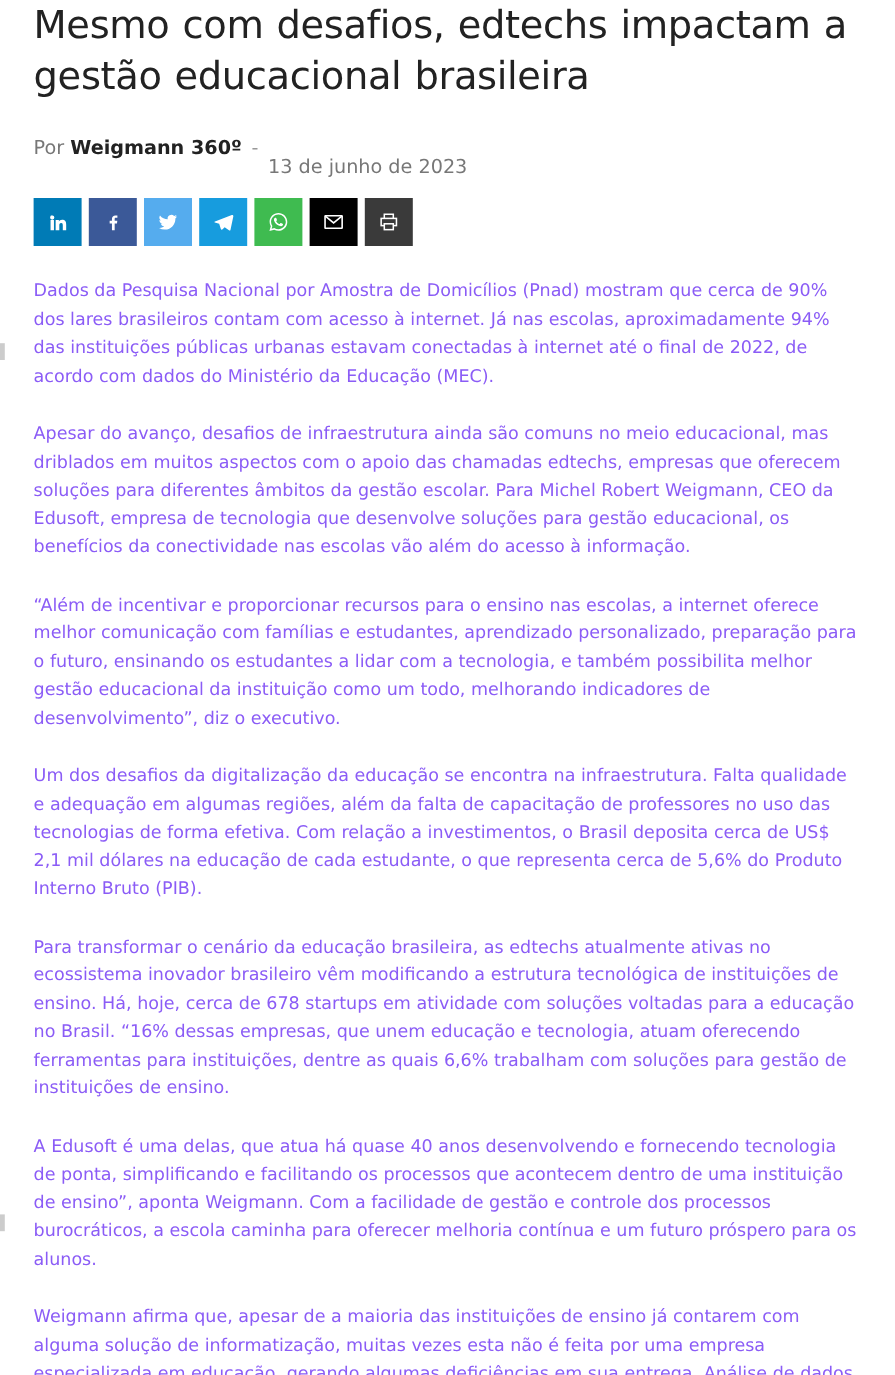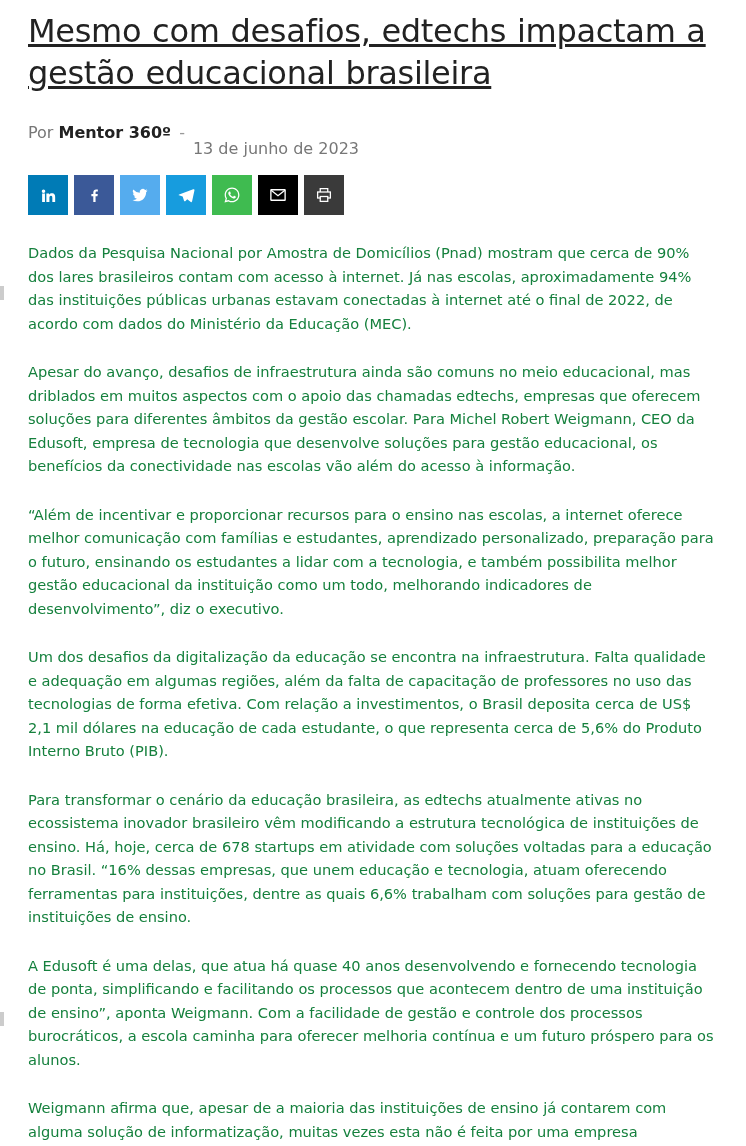--- a/index.html
+++ b/index.html
@@ -20,23 +20,22 @@
     padding: 0 28px;
   }
   .headline {
     font-family: "DejaVu Sans", "Liberation Sans", sans-serif;
     font-size: 32px;
     line-height: 42px;
     font-weight: 400;
     color: #222222;
     letter-spacing: -0.3px;
     margin: 0;
-    padding-top: 10px;
+    padding-top: 0;
     word-spacing: 1px;
-    text-decoration: underline;
   }
   .byline {
     margin-top: 16px;
     font-size: 16px;
     color: #777777;
     display: flex;
     align-items: center;
     gap: 5px;
     line-height: 14px;
   }
@@ -72,42 +71,42 @@
   .b-email     { background: #000000; }
   .b-print     { background: #3a3a3a; }
 
   .body-copy {
     margin-top: 26px;
   }
   .body-copy p {
     font-family: "DejaVu Sans", "Liberation Sans", sans-serif;
     font-size: 14.6px;
     line-height: 23.5px;
-    color: #15803d;
+    color: #8b5cf6;
     margin: 0 0 25px 0;
     text-align: left;
   }
   .edge-tick {
     position: absolute;
     left: 0;
     width: 4px;
     height: 14px;
     background: #cccccc;
   }
 </style>
 </head>
 <body>
 
 <div class="article">
 
   <h1 class="headline">Mesmo com desafios, edtechs impactam a gestão educacional brasileira</h1>
 
   <div class="byline">
     <span>Por</span>
-    <a class="author" href="#">Mentor 360º</a>
+    <a class="author" href="#">Weigmann 360º</a>
     <span class="sep">-</span>
     <span class="date">13 de junho de 2023</span>
   </div>
 
   <div class="share-row">
 
     <button class="share-btn b-linkedin" title="LinkedIn">
       <span>
         <svg width="17" height="17" viewBox="0 0 24 24" fill="#ffffff" aria-hidden="true">
           <path d="M4.98 3.5a2.5 2.5 0 11-.02 5 2.5 2.5 0 01.02-5zM3 9h4v12H3zM9 9h3.8v1.7h.05c.53-.95 1.83-1.95 3.77-1.95 4.03 0 4.78 2.5 4.78 5.75V21h-4v-5.6c0-1.34-.02-3.06-1.9-3.06-1.9 0-2.2 1.45-2.2 2.96V21H9z"></path>

